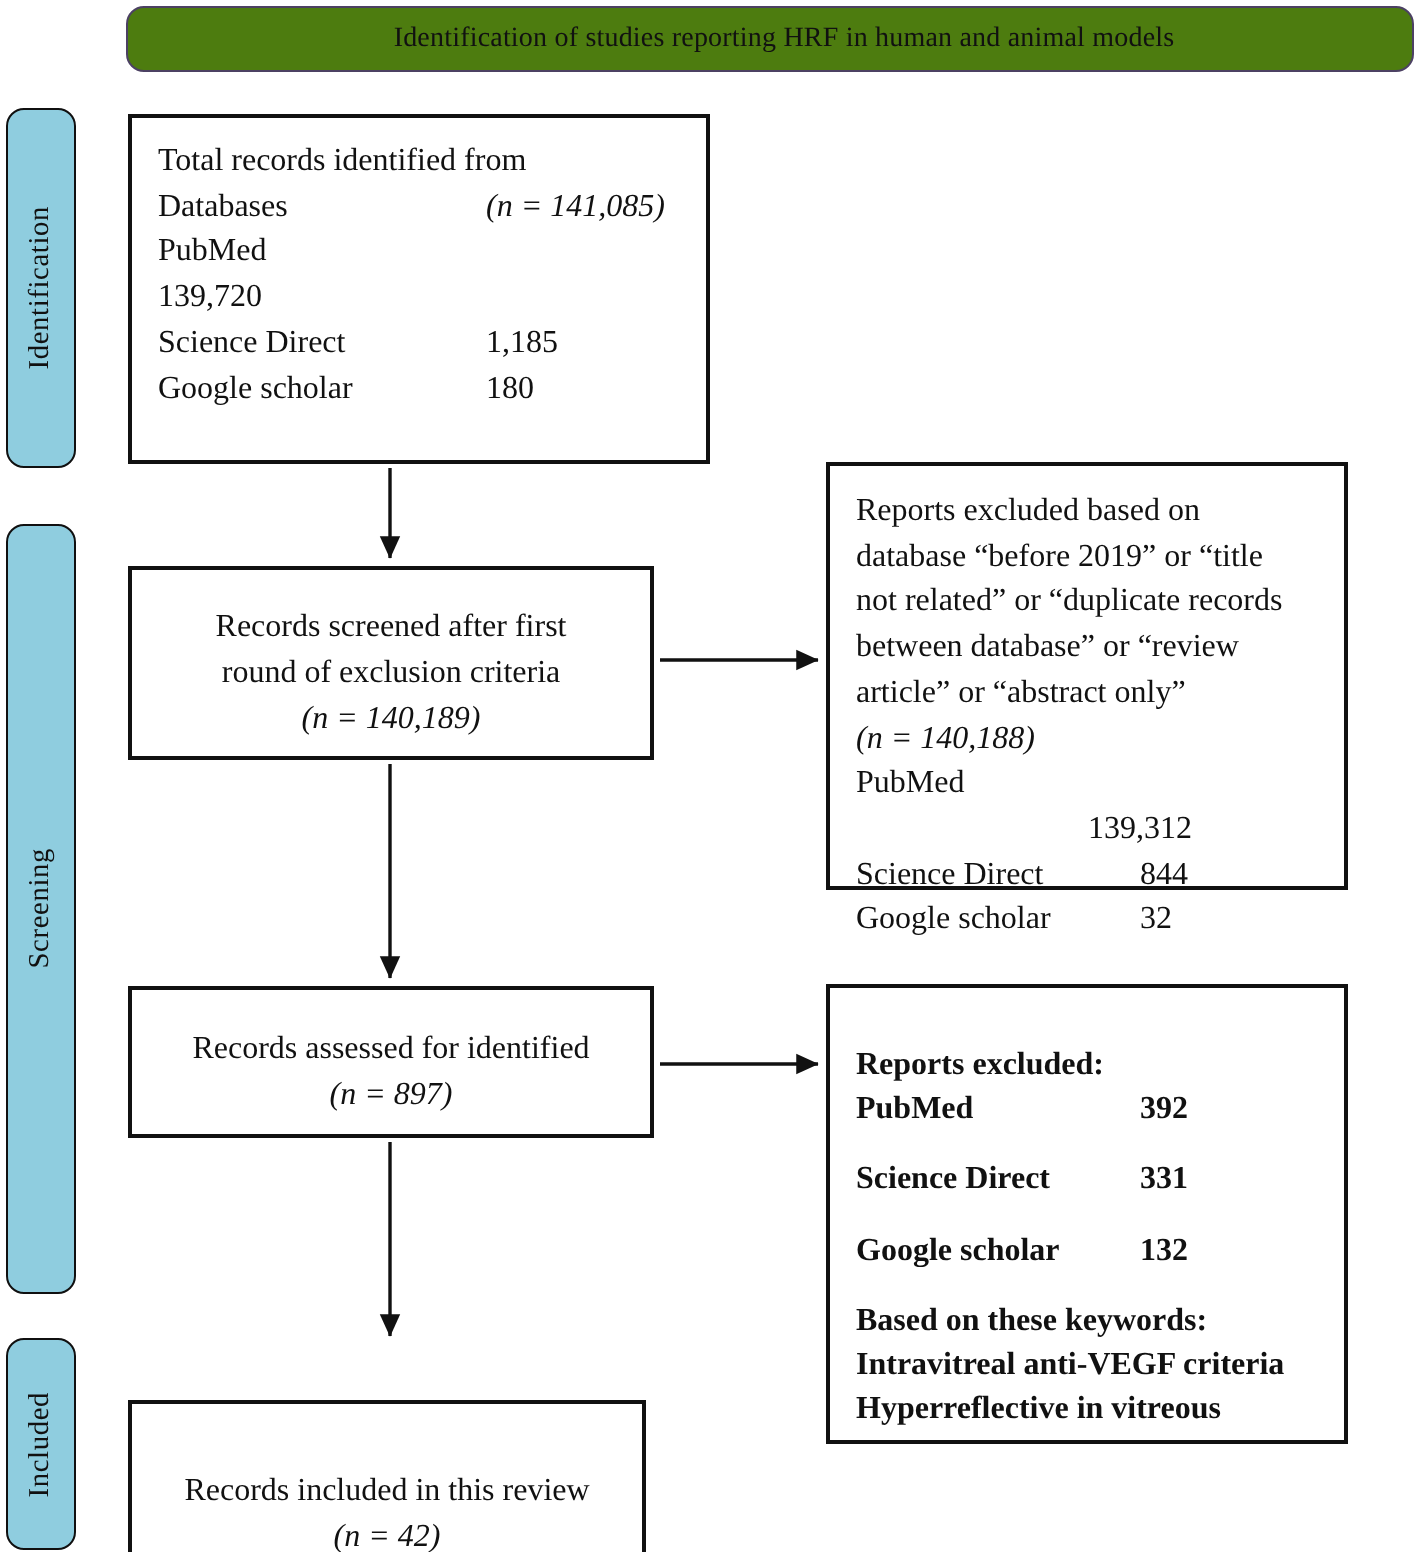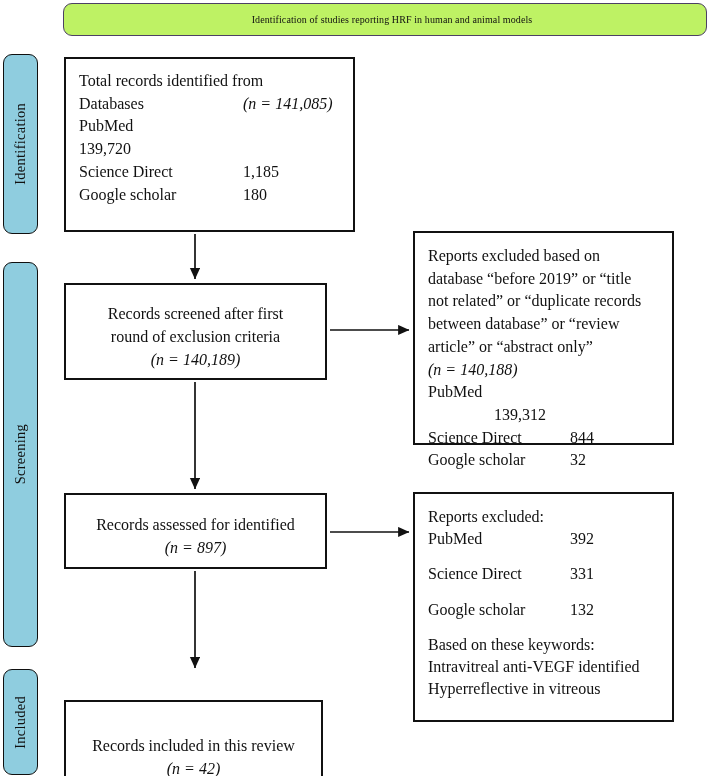--- a/index.html
+++ b/index.html
@@ -24,27 +24,27 @@
   }
 
   
   .title-banner {
     position: absolute;
     left: 63px;
     top: 3px;
     width: 644px;
     height: 33px;
     box-sizing: border-box;
-    background: #bef264;
+    background: #4d7c0f;
     border: 1.6px solid #4c4163;
     border-radius: 9px;
     display: flex;
     align-items: center;
     justify-content: center;
-    font-size: 10px;
+    font-size: 14px;
     line-height: 1.1;
     letter-spacing: 0.1px;
     padding-left: 14px;
   }
 
   
   .stage-bar {
     position: absolute;
     box-sizing: border-box;
     background: #8fcddf;
@@ -106,24 +106,24 @@
   #box-excluded-1   { left: 413px; top: 231px; width: 261px; height: 214px; }
   #box-excluded-2   { left: 413px; top: 492px; width: 261px; height: 230px; }
 
   
   #box-identified .inner { padding: 11px 0 0 13px; }
   #box-identified .row2 .lbl { width: 132px; }
 
   
   #box-excluded-1 .inner { padding: 12px 0 0 13px; }
   #box-excluded-1 .row2 .lbl { width: 110px; }
-  #box-excluded-1 .pubmed-val { margin-left: 66px; }
-
-  
-  #box-excluded-2 .inner { padding: 12px 0 0 13px; line-height: 1.35; }
+  #box-excluded-1 .pubmed-val { margin-left: 116px; }
+
+  
+  #box-excluded-2 .inner { padding: 28px 0 0 13px; line-height: 1.35; font-weight: bold; }
   #box-excluded-2 .row2 { margin-bottom: 14px; }
   #box-excluded-2 .row2 .lbl { width: 110px; }
   #box-excluded-2 .kw-block { margin-top: 2px; }
 
   
   #connectors {
     position: absolute;
     left: 0; top: 0;
     width: 711px;
     height: 776px;
@@ -236,21 +236,21 @@
         <span class="val">331</span>
       </div>
 
       <div class="row2">
         <span class="lbl">Google scholar</span>
         <span class="val">132</span>
       </div>
 
       <div class="kw-block">
         <div>Based on these keywords:</div>
-        <div>Intravitreal anti-VEGF identified</div>
+        <div>Intravitreal anti-VEGF criteria</div>
         <div>Hyperreflective in vitreous</div>
       </div>
     </div>
   </div>
 
   <svg id="connectors" viewBox="0 0 711 776">
     <defs>
       <marker id="arrowhead" markerWidth="7" markerHeight="7" refX="6.4" refY="3.2" orient="auto" markerUnits="strokeWidth">
         <path d="M0,0.2 L6.6,3.2 L0,6.2 Z" fill="#111111"></path>
       </marker>

